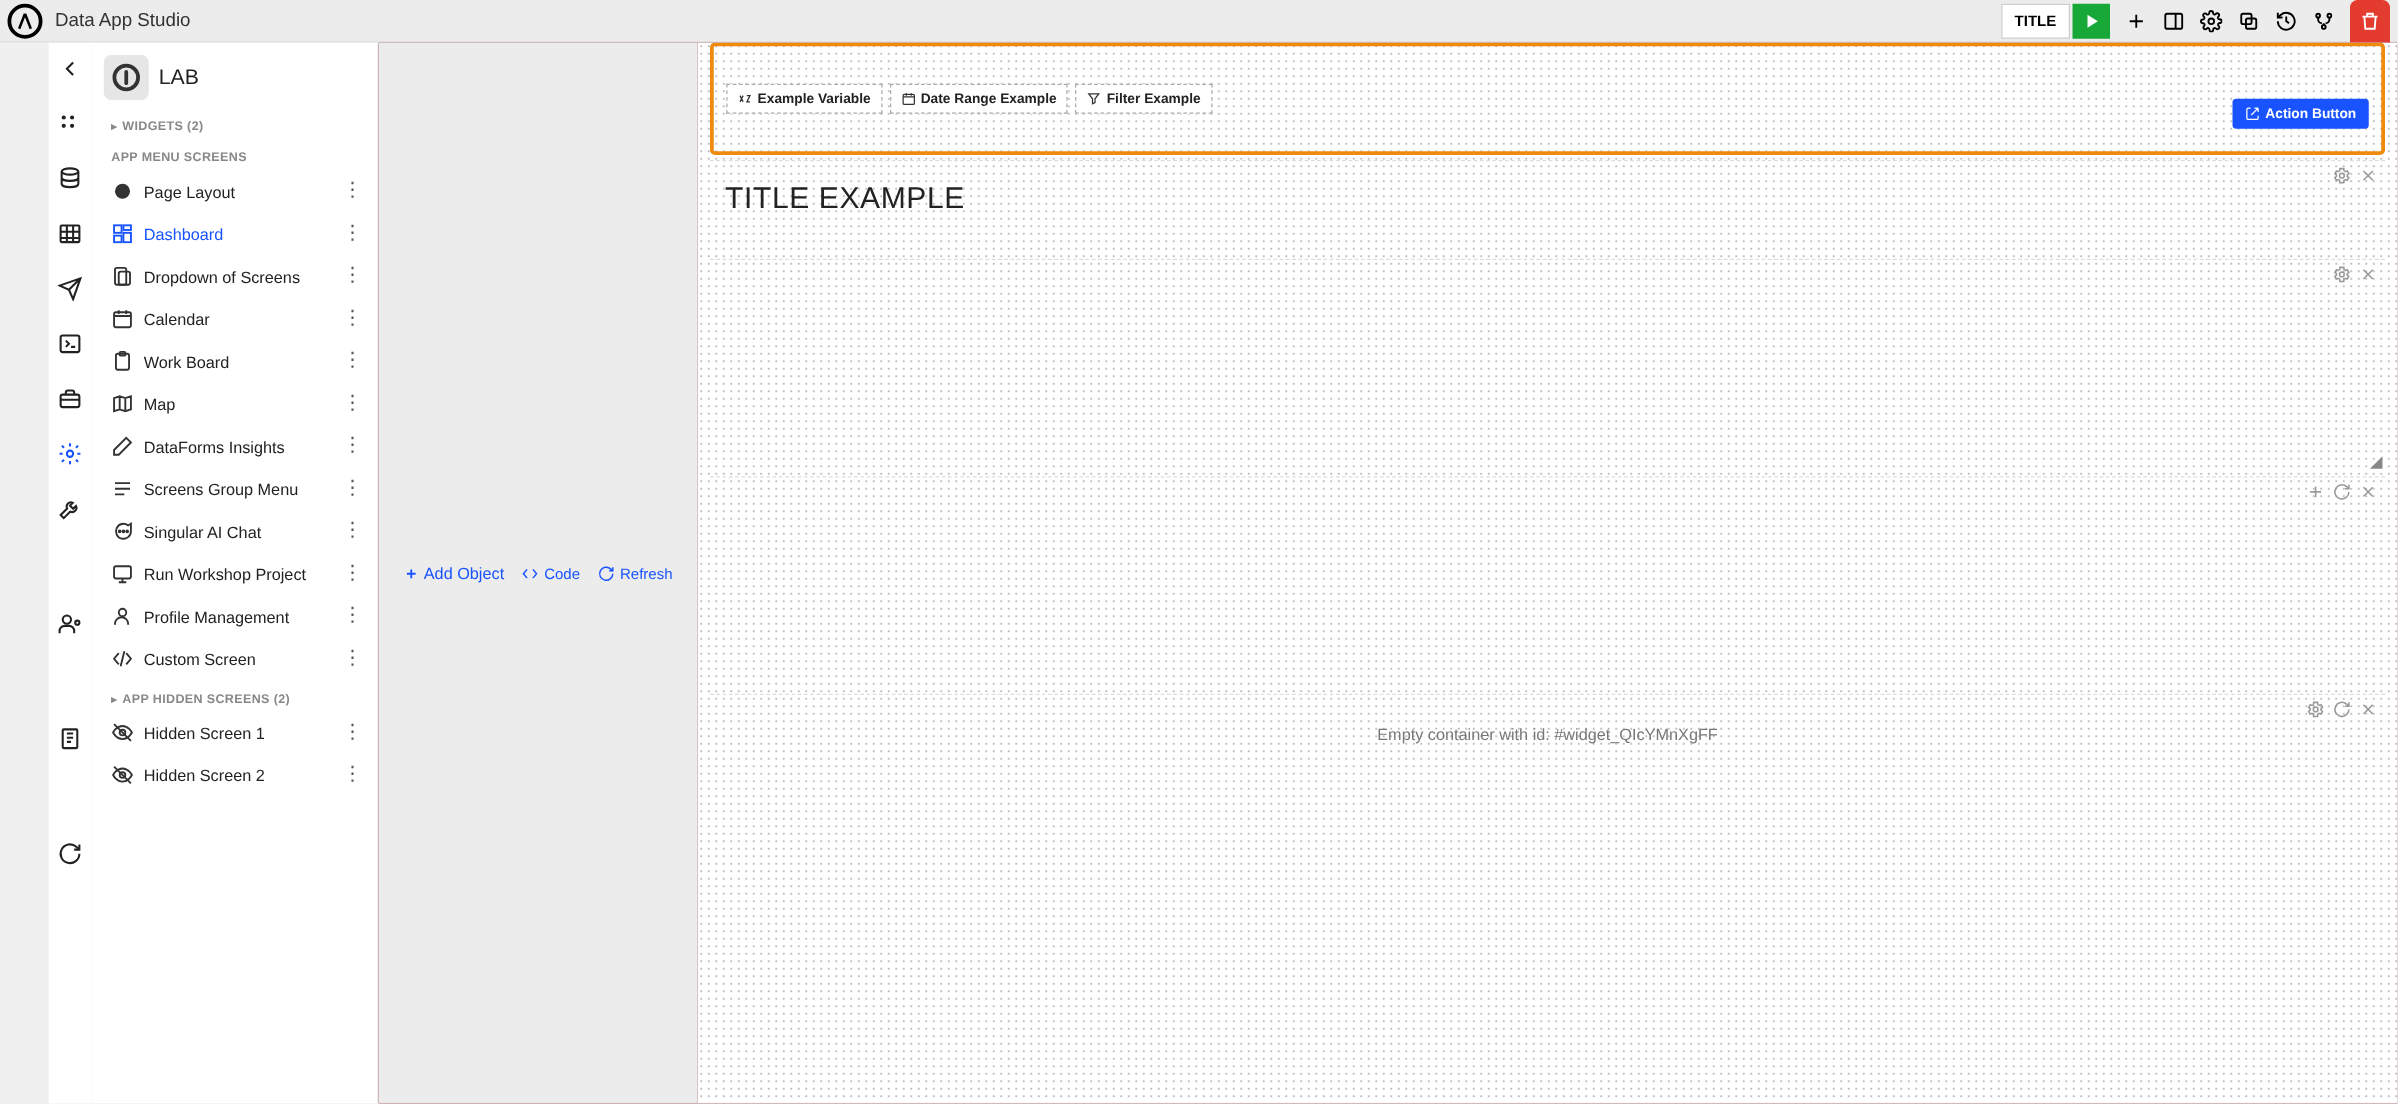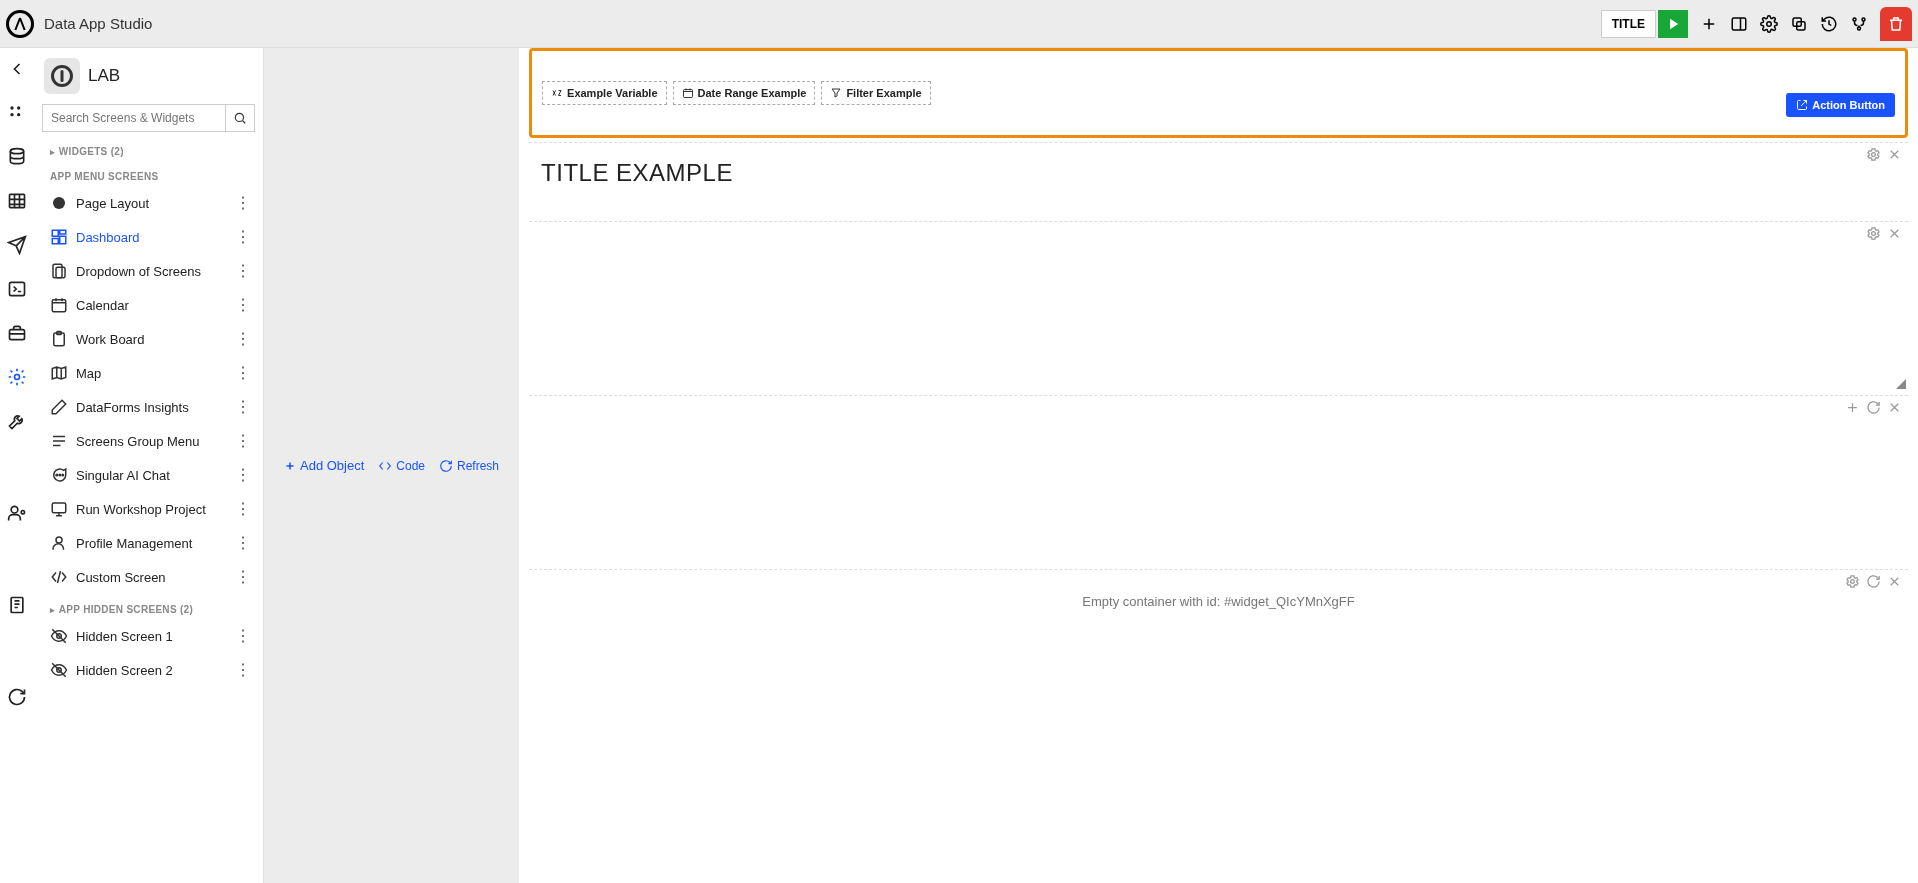--- a/index.html
+++ b/index.html
@@ -1,20 +1,20 @@
 <!DOCTYPE html>
 <html><head>
 <meta charset="utf-8">
 <style>
   * { box-sizing: border-box; margin: 0; padding: 0; }
   html, body { height: 100%; font-family: Arial, Helvetica, sans-serif; font-size: 13px; color: #222; background: #f0f0f0; }
   body { display: flex; flex-direction: column; }
   
   .topbar {
-    display: flex; align-items: center; height: 48px; background: #ececec;
+    display: flex; align-items: center; height: 34px; background: #ececec;
     padding: 0 6px; border-bottom: 1px solid #ddd;
   }
   .logo-circle {
     width: 28px; height: 28px; border: 3px solid #000; border-radius: 50%; display: flex;
     align-items: center; justify-content: center; font-weight: bold; margin-right: 10px;
   }
   .logo-circle svg { width: 16px; height: 16px; }
   .app-title { font-size: 15px; color: #333; }
   .topbar-spacer { flex: 1; }
   .topbar-right { display: flex; align-items: center; gap: 0; }
@@ -23,21 +23,21 @@
     background: transparent; border: none; cursor: pointer; padding: 0 6px;
   }
   .top-btn svg { width: 18px; height: 18px; }
   .save-btn {
     background: #fff; border: 1px solid #ccc; font-weight: bold; font-size: 12px;
     height: 28px; padding: 0 10px; margin-right: 2px;
   }
   .play-btn { background: #17a838; color: #fff; height: 28px; width: 30px; margin-right: 6px;}
   .delete-btn { background: #e43b2f; color: #fff; border-radius: 6px 6px 0 0; height: 34px; width: 32px; margin-left: 6px;}
   
-  .main { flex: 1; display: flex; overflow: hidden; }
+  .main { flex: 1; display: flex; overflow: hidden; padding-left: 39px; }
   
   .iconrail {
     width: 34px; background: #fff; display: flex; flex-direction: column; align-items: center;
     padding-top: 8px; gap: 18px;
   }
   .iconrail .rail-btn {
     width: 26px; height: 26px; display: flex; align-items: center; justify-content: center;
     background: transparent; border: none; cursor: pointer; color: #222;
   }
   .iconrail .rail-btn.active { color: #1853ff; }
@@ -270,29 +270,20 @@
       </button>
   </div>
 
   <div class="sidebar">
     <div class="sidebar-head">
       <div class="app-icon-box">
           <div class="inner"></div>
         </div>
       <div class="app-name">LAB</div>
     </div>
-    <div class="search-row">
-      <input type="text" placeholder="Search Screens &amp; Widgets" style="">
-      <button class="sbtn">
-          <svg width="14" height="14" viewBox="0 0 24 24" fill="none" stroke="#333" stroke-width="2">
-            <circle cx="11" cy="11" r="7"></circle>
-            <path d="m21 21-4.3-4.3"></path>
-          </svg>
-        </button>
-    </div>
     <div class="section-label toggle">WIDGETS (2)</div>
     <div class="section-label">APP MENU SCREENS</div>
 
     <div class="screens-list">
       <div class="screen-item">
         <span class="sicon">
             <svg viewBox="0 0 24 24" fill="#333">
               <circle cx="12" cy="12" r="8"></circle>
             </svg>
           </span>

